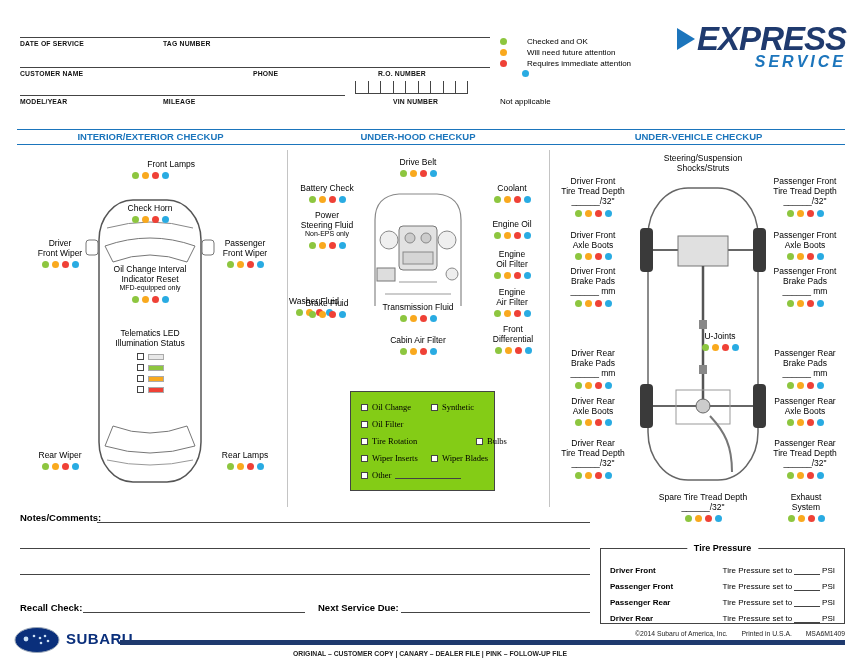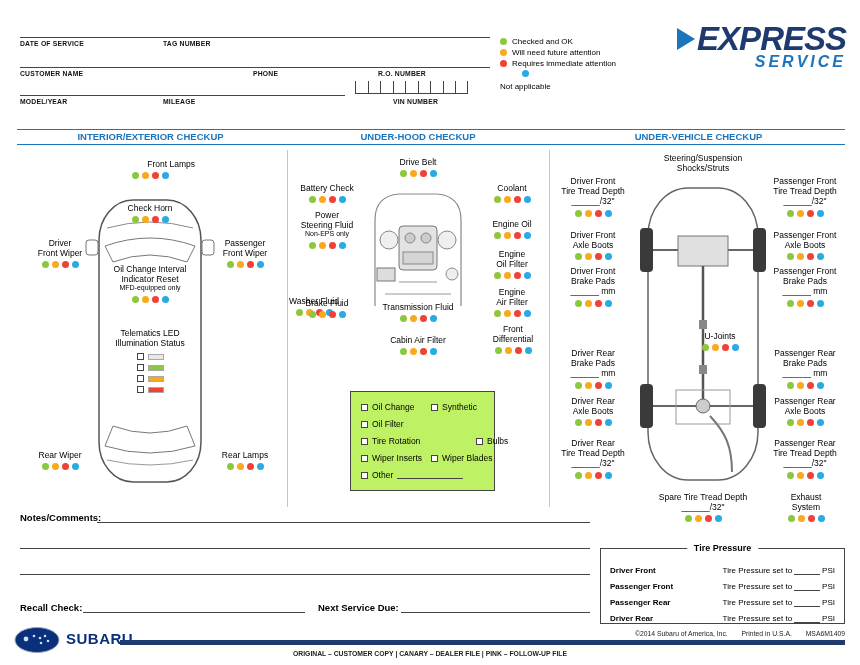--- a/index.html
+++ b/index.html
@@ -6,21 +6,21 @@
   body { background:#fff; }
   #page { position:relative; width:860px; height:665px; background:#fff;
           font-family:"Liberation Sans", sans-serif; color:#000; overflow:hidden; }
 
   .flabel { position:absolute; font-size:6.8px; font-weight:700; letter-spacing:.2px; color:#111; }
   .wline  { position:absolute; border-top:1px solid #444; height:0; }
   .comb   { position:absolute; display:flex; }
   .comb span { width:12.5px; height:13px; border-left:1px solid #444; border-bottom:1px solid #444; }
   .comb span:last-child { border-right:1px solid #444; }
 
-  .legend-row { position:absolute; display:flex; align-items:center; gap:5px; font-size:8px; }
+  .legend-row { position:absolute; display:flex; align-items:center; gap:20px; font-size:8px; }
   .legend-dot, .dot { width:7px; height:7px; border-radius:50%; display:inline-block; flex:none; }
 
   .logo { position:absolute; left:650px; top:22px; width:196px; }
   .express-row { display:flex; justify-content:flex-end; align-items:center; }
   .arrow { width:0; height:0; border-top:11px solid transparent; border-bottom:11px solid transparent;
            border-left:18px solid #1C75BC; margin-right:2px; }
   .express-text { font-size:33px; font-weight:900; font-style:italic; color:#1F3A6E; letter-spacing:-1px; line-height:1; }
   .service-text { text-align:right; font-size:16px; font-weight:900; font-style:italic; color:#1C75BC;
                   letter-spacing:3px; margin-top:-2px; }
 
@@ -33,21 +33,21 @@
   .item .lbl  { white-space:pre-line; }
   .item .sub  { font-size:7px; white-space:pre-line; }
   .item .unit { white-space:pre-line; }
   .dots { display:flex; justify-content:center; gap:3px; margin-top:3px; }
 
   .cb { display:inline-block; width:7px; height:7px; border:1px solid #444; background:#fff; flex:none; }
   .led-bar { display:inline-block; width:16px; height:6px; border:1px solid #aaa; flex:none; }
   .tele-rows { display:flex; flex-direction:column; align-items:center; gap:4px; margin-top:5px; }
   .tele-row  { display:flex; align-items:center; gap:4px; }
 
-  .svc-box { position:absolute; border:1px solid #444; background:#bef264; }
+  .svc-box { position:absolute; border:1px solid #444; background:#84cc16;font-family:Liberation Serif, serif; }
   .svc-row { position:absolute; display:flex; align-items:center; gap:4px; font-size:8.5px; white-space:nowrap; }
   .blank { display:inline-block; border-bottom:1px solid #444; height:8px; }
 
   .tp-box { position:absolute; border:1px solid #444; background:#fff; }
   .tp-title { position:absolute; top:-6px; left:50%; transform:translateX(-50%); background:#fff;
               padding:0 7px; font-size:9px; font-weight:700; white-space:nowrap; }
   .tp-rows { padding-top:10px; }
   .tp-row { display:flex; justify-content:space-between; align-items:flex-end; padding:0 9px; height:16px; font-size:8px; }
   .tp-l { font-weight:700; }
   .tp-r { display:flex; align-items:flex-end; gap:2px; }

